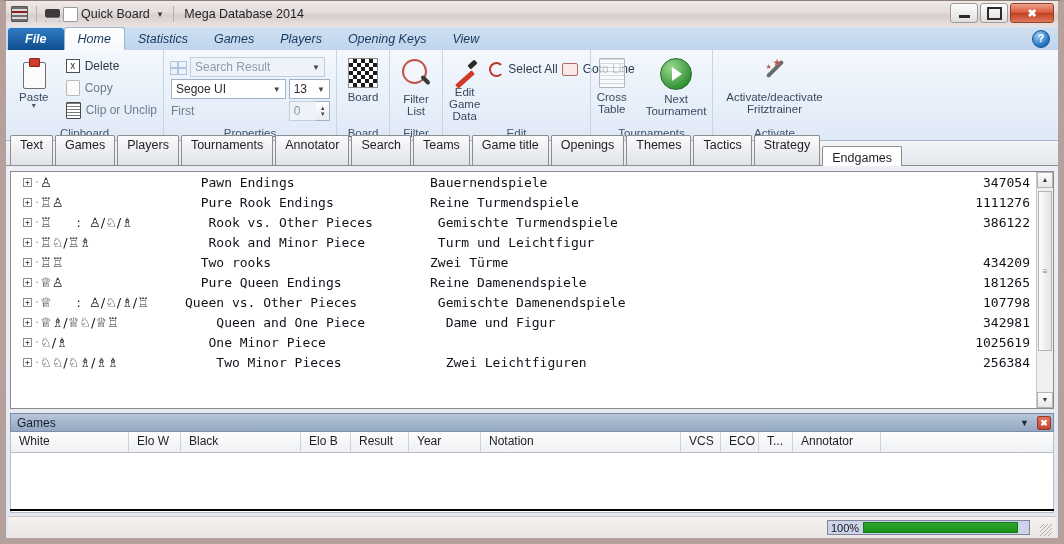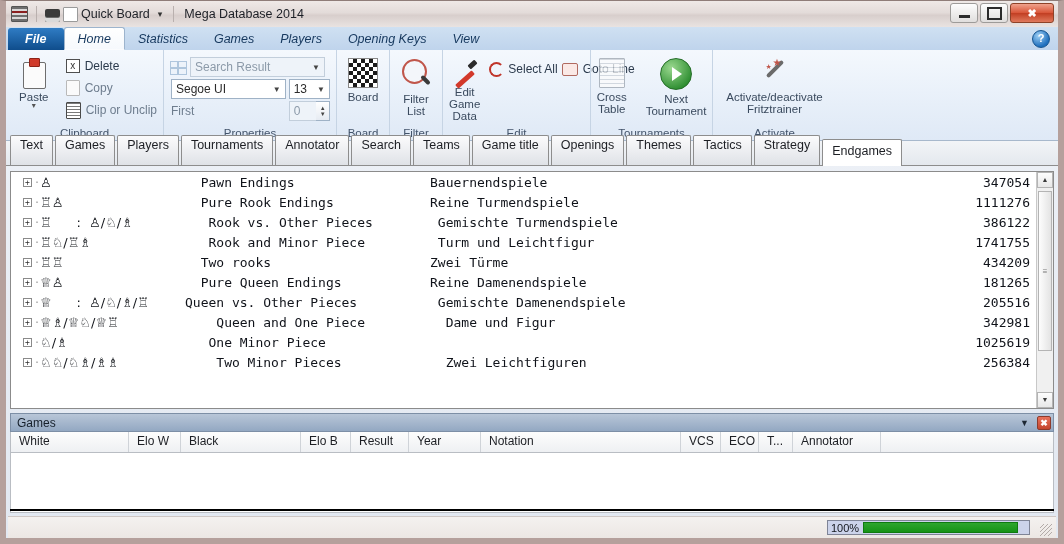--- a/index.html
+++ b/index.html
@@ -178,21 +178,21 @@
     display:flex;align-items:flex-end;padding-left:4px;
     border-bottom:1px solid #8d8d8d;box-sizing:border-box;
   }
   .ktab{
     height:30px;line-height:19px;padding:0 9px;font-size:12.5px;color:#1d1f24;
     background:linear-gradient(to bottom,#fbfbfc,#dfe2e7);
     border:1px solid #8d8d8d;border-bottom:none;margin-right:2px;
     border-radius:2px 2px 0 0;box-sizing:border-box;white-space:nowrap;
   }
   .ktab.active{
-    height:27px;line-height:23px;background:#ffffff;border-color:#8d8d8d;
+    height:20px;line-height:23px;background:#ffffff;border-color:#8d8d8d;
     position:relative;z-index:2;margin-bottom:-1px;
   }
 
   
   .listwrap{
     position:absolute;left:4px;top:170px;right:4px;height:238px;
     background:#fff;border:1px solid #8b8b8b;box-sizing:border-box;overflow:hidden;
   }
   .listscroll{position:absolute;left:0;top:0;right:17px;bottom:0;overflow:hidden;}
   .trow{
@@ -492,21 +492,20 @@
         <span class="en">   Rook vs. Other Pieces</span>
         <span class="de"> Gemischte Turmendspiele</span>
         <span class="num">386122</span>
       </div>
 
       <div class="trow">
         <span class="plus">+</span><span class="dots">·</span>
         <span class="sym">♖♘/♖♗</span>
         <span class="en">   Rook and Minor Piece</span>
         <span class="de"> Turm und Leichtfigur</span>
-        <span class="num">1741755</span>
       </div>
 
       <div class="trow">
         <span class="plus">+</span><span class="dots">·</span>
         <span class="sym">♖♖</span>
         <span class="en">  Two rooks</span>
         <span class="de">Zwei Türme</span>
         <span class="num">434209</span>
       </div>
 
@@ -516,21 +515,21 @@
         <span class="en">  Pure Queen Endings</span>
         <span class="de">Reine Damenendspiele</span>
         <span class="num">181265</span>
       </div>
 
       <div class="trow">
         <span class="plus">+</span><span class="dots">·</span>
         <span class="sym">♕      :  ♙/♘/♗/♖</span>
         <span class="en">Queen vs. Other Pieces</span>
         <span class="de"> Gemischte Damenendspiele</span>
-        <span class="num">205516</span>
+        <span class="num">107798</span>
       </div>
 
       <div class="trow">
         <span class="plus">+</span><span class="dots">·</span>
         <span class="sym">♕♗/♕♘/♕♖</span>
         <span class="en">    Queen and One Piece</span>
         <span class="de">  Dame und Figur</span>
         <span class="num">342981</span>
       </div>
 

